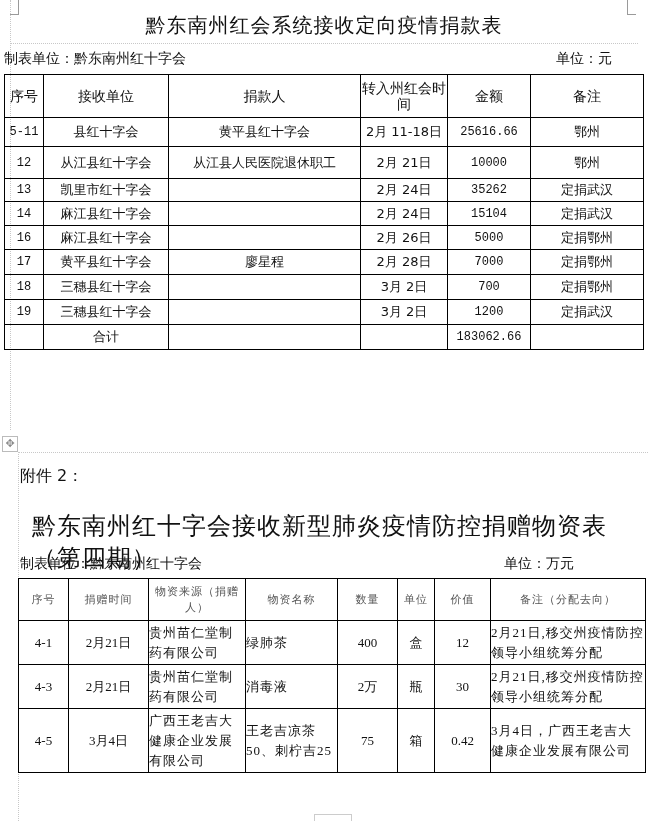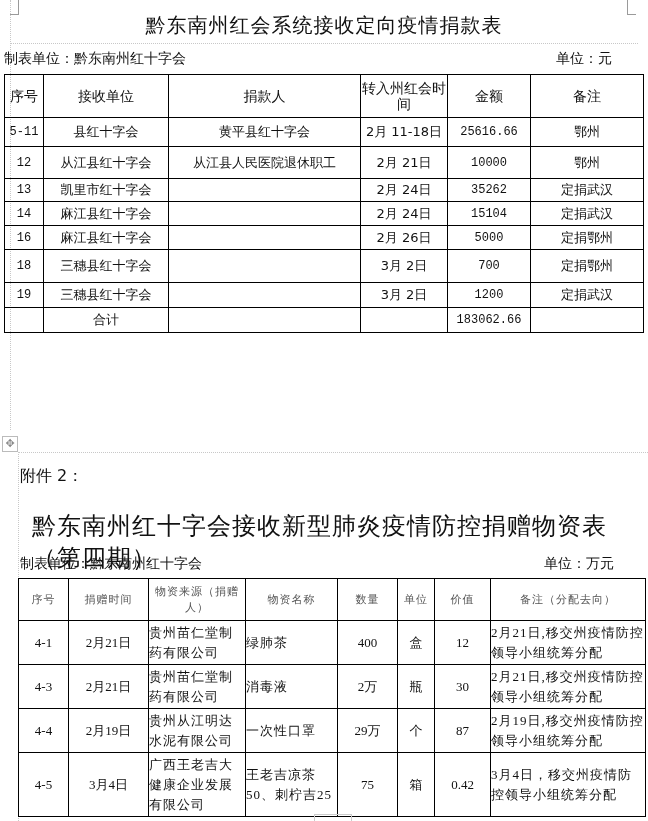--- a/index.html
+++ b/index.html
@@ -92,21 +92,29 @@
     <td>定捐武汉</td>
   </tr>
   <tr style="height:24px">
     <td class="num">16</td>
     <td>麻江县红十字会</td>
     <td></td>
     <td>2月 26日</td>
     <td class="num">5000</td>
     <td>定捐鄂州</td>
   </tr>
-  <tr style="height:33px">
+  <tr style="height:25px">
+    <td class="num">17</td>
+    <td>黄平县红十字会</td>
+    <td>廖星程</td>
+    <td>2月 28日</td>
+    <td class="num">7000</td>
+    <td>定捐鄂州</td>
+  </tr>
+  <tr style="height:25px">
     <td class="num">18</td>
     <td>三穗县红十字会</td>
     <td></td>
     <td>3月 2日</td>
     <td class="num">700</td>
     <td>定捐鄂州</td>
   </tr>
   <tr style="height:25px">
     <td class="num">19</td>
     <td>三穗县红十字会</td>
@@ -125,21 +133,21 @@
   </tr>
 </tbody>
   </table>
 
 <div class="move-icon">✥</div>
 
 <div class="annex">附件 2：</div>
 <div class="title2">黔东南州红十字会接收新型肺炎疫情防控捐赠物资表（第四期）</div>
 
 <div class="meta" style="left:20px;top:555px;">制表单位：黔东南州红十字会</div>
-<div class="meta" style="left:544px;top:555px;text-align:center;">单位：万元</div>
+<div class="meta" style="left:504px;top:555px;text-align:center;">单位：万元</div>
 
 <table id="t2" style="left:18px;top:578px;width:627px;">
   <colgroup>
     <col style="width:50px">
       <col style="width:80px">
       <col style="width:97px">
       <col style="width:92px">
     <col style="width:60px">
       <col style="width:37px">
       <col style="width:56px">
@@ -169,36 +177,26 @@
   <tr style="height:44px">
     <td>4-3</td>
     <td>2月21日</td>
     <td class="left">贵州苗仁堂制药有限公司</td>
     <td class="left">消毒液</td>
     <td>2万</td>
     <td>瓶</td>
     <td>30</td>
     <td class="left">2月21日,移交州疫情防控领导小组统筹分配</td>
   </tr>
-  <tr style="height:44px">
-    <td>4-4</td>
-    <td>2月19日</td>
-    <td class="left">贵州从江明达水泥有限公司</td>
-    <td class="left">一次性口罩</td>
-    <td>29万</td>
-    <td>个</td>
-    <td>87</td>
-    <td class="left">2月19日,移交州疫情防控领导小组统筹分配</td>
-  </tr>
   <tr style="height:64px">
     <td>4-5</td>
     <td>3月4日</td>
     <td class="left">广西王老吉大健康企业发展有限公司</td>
     <td class="left">王老吉凉茶50、刺柠吉25</td>
     <td>75</td>
     <td>箱</td>
     <td>0.42</td>
-    <td class="left">3月4日，移交州疫情防控领导小组统筹分配</td>
+    <td class="left">3月4日，广西王老吉大健康企业发展有限公司</td>
   </tr>
 </tbody>
   </table>
 
 <div class="scroll-tab"></div>
 
 </body></html>

